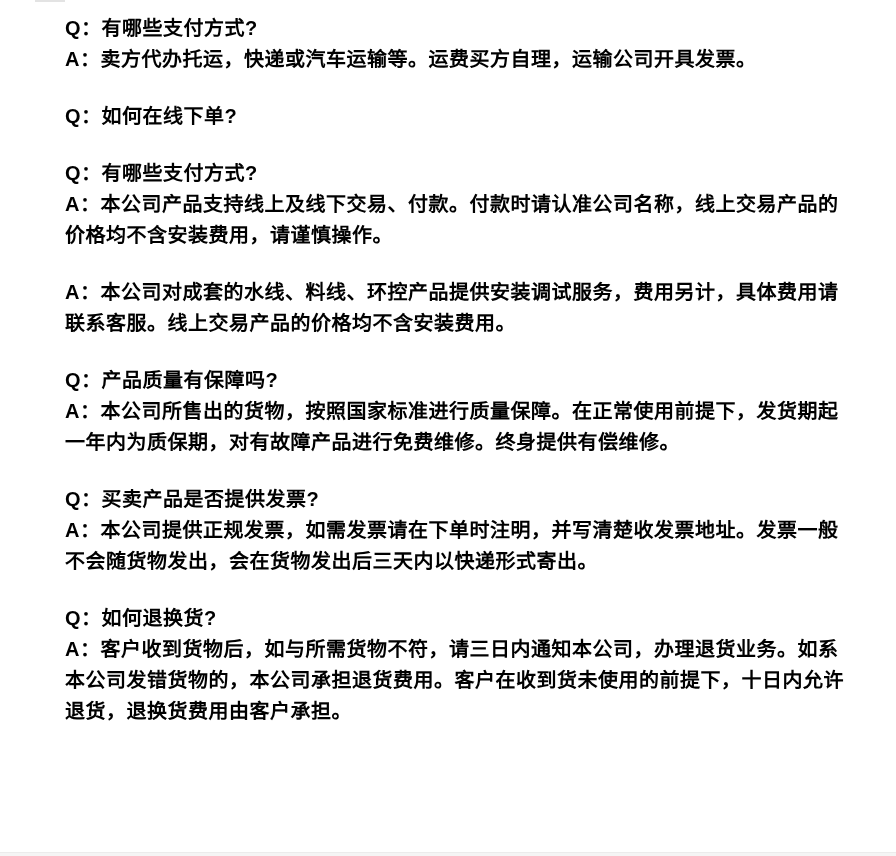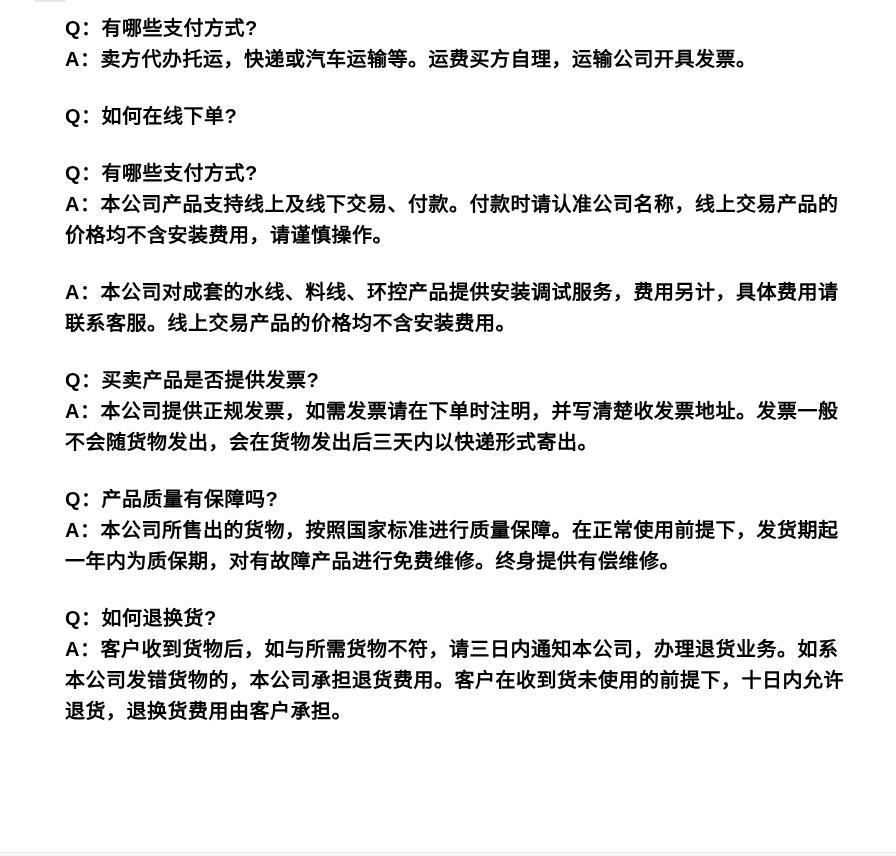--- a/index.html
+++ b/index.html
@@ -78,27 +78,27 @@
     <div class="qa-block">
       <div class="q-line"><span class="prefix">Q：</span><span>有哪些支付方式?</span></div>
       <div class="a-para"><span class="prefix">A：</span><span>本公司产品支持线上及线下交易、付款。付款时请认准公司名称，线上交易产品的价格均不含安装费用，请谨慎操作。</span></div>
     </div>
 
     <div class="qa-block">
       <div class="a-para"><span class="prefix">A：</span><span>本公司对成套的水线、料线、环控产品提供安装调试服务，费用另计，具体费用请联系客服。线上交易产品的价格均不含安装费用。</span></div>
     </div>
 
     <div class="qa-block">
-      <div class="q-line"><span class="prefix">Q：</span><span>买卖产品是否提供发票?</span></div>
-      <div class="a-para"><span class="prefix">A：</span><span>本公司提供正规发票，如需发票请在下单时注明，并写清楚收发票地址。发票一般不会随货物发出，会在货物发出后三天内以快递形式寄出。</span></div>
+      <div class="q-line"><span class="prefix">Q：</span><span>产品质量有保障吗?</span></div>
+      <div class="a-para"><span class="prefix">A：</span><span>本公司所售出的货物，按照国家标准进行质量保障。在正常使用前提下，发货期起一年内为质保期，对有故障产品进行免费维修。终身提供有偿维修。</span></div>
     </div>
 
     <div class="qa-block">
-      <div class="q-line"><span class="prefix">Q：</span><span>产品质量有保障吗?</span></div>
-      <div class="a-para"><span class="prefix">A：</span><span>本公司所售出的货物，按照国家标准进行质量保障。在正常使用前提下，发货期起一年内为质保期，对有故障产品进行免费维修。终身提供有偿维修。</span></div>
+      <div class="q-line"><span class="prefix">Q：</span><span>买卖产品是否提供发票?</span></div>
+      <div class="a-para"><span class="prefix">A：</span><span>本公司提供正规发票，如需发票请在下单时注明，并写清楚收发票地址。发票一般不会随货物发出，会在货物发出后三天内以快递形式寄出。</span></div>
     </div>
 
     <div class="qa-block">
       <div class="q-line"><span class="prefix">Q：</span><span>如何退换货?</span></div>
       <div class="a-para"><span class="prefix">A：</span><span>客户收到货物后，如与所需货物不符，请三日内通知本公司，办理退货业务。如系本公司发错货物的，本公司承担退货费用。客户在收到货未使用的前提下，十日内允许退货，退换货费用由客户承担。</span></div>
     </div>
 
   </div>
 
   <div class="bottom-bar"></div>

